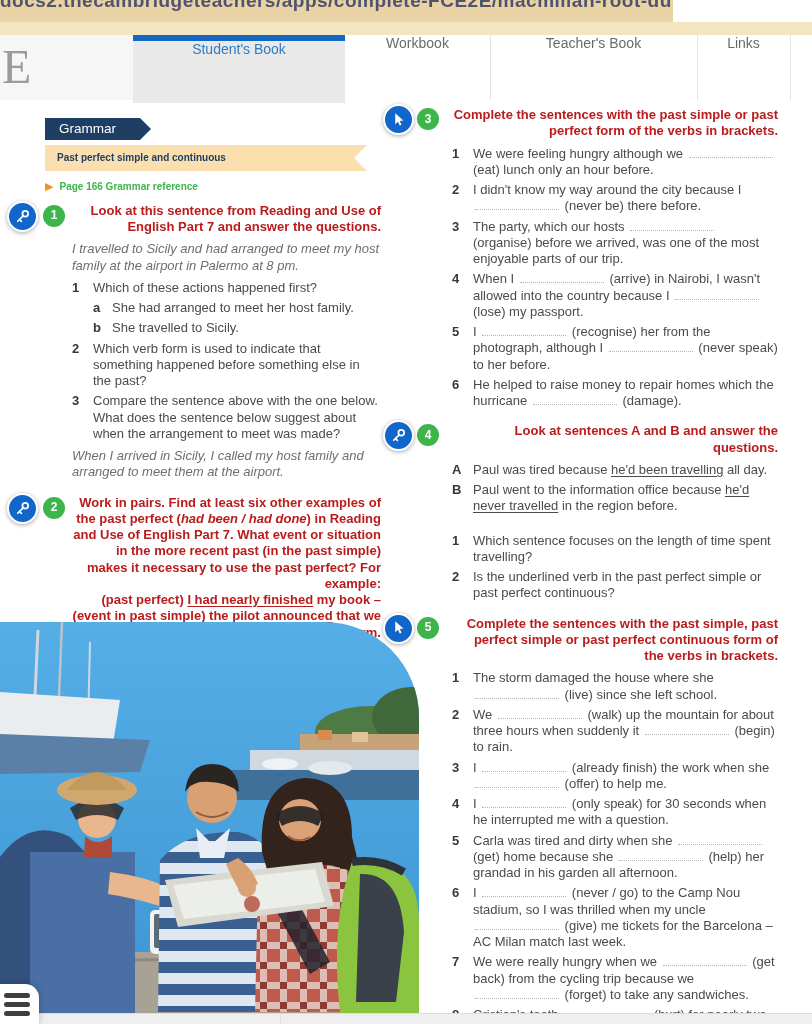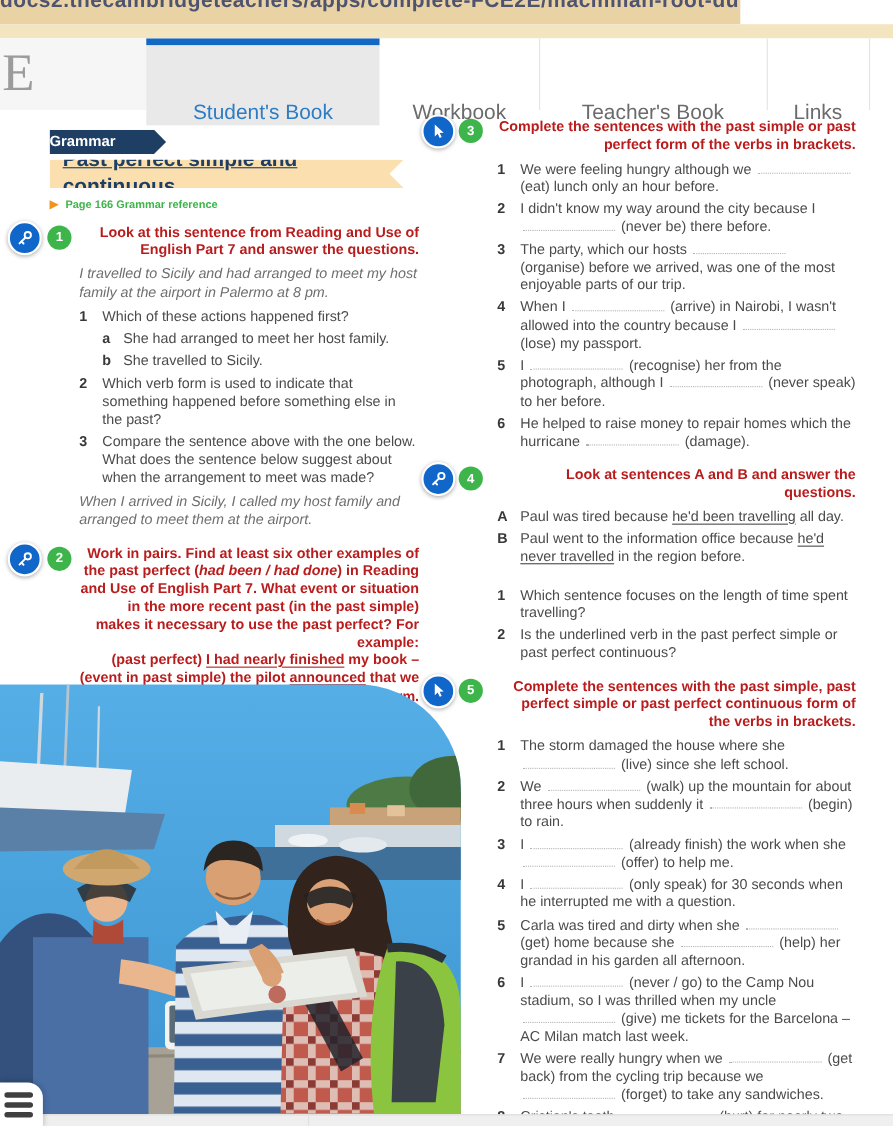--- a/index.html
+++ b/index.html
@@ -9,36 +9,36 @@
 
   
   .bar1 { position:absolute; left:0; top:0; width:673px; height:22px; background:#e9d2a4; overflow:hidden; }
   .bar1 .urltext { font-size:19px; font-weight:bold; color:#4e5370; white-space:nowrap; margin-top:-10px; letter-spacing:.5px; }
   .bar2 { position:absolute; left:0; top:22px; width:812px; height:13px; background:#f4e5c1; }
 
   
   .tabbar { position:absolute; left:0; top:35px; width:812px; height:65px; background:#ffffff; }
   .logo-area { position:absolute; left:0; top:0; width:133px; height:65px; background:#f6f6f6; overflow:hidden; }
   .logo-e { position:absolute; left:2px; top:4px; font-family:"Liberation Serif", serif; font-size:48px; color:#9b9b9b; }
-  .tab { position:absolute; top:0; height:79px; display:flex; align-items:flex-end; justify-content:center;
-         font-size:19px; color:#6b6b6b; cursor:pointer; }
+  .tab { position:absolute; top:0; height:68px; display:flex; align-items:flex-start; justify-content:center;
+         font-size:14px; color:#6b6b6b; cursor:pointer; }
   .tab.active { background:#e9e9e9; border-top:6px solid #1268c3; color:#2e7cc4; }
   .tab-sep { position:absolute; top:0; width:1px; height:65px; background:#e3e3e3; }
 
   
   .col { position:absolute; font-size:13px; line-height:1.25; color:#4b4b4b; }
   #col-left  { left:45px; top:118px; width:336px; }
   #col-right { left:420px; top:107px; width:358px; }
 
-  .tag-banner { width:106px; height:22px; background:#1e3e63; color:#fff; font-weight:bold; font-size:13.5px;
-                display:flex; align-items:center; padding-left:0; margin-bottom:5px;
+  .tag-banner { width:106px; height:22px; background:#1e3e63; color:#fff; font-weight:normal; font-size:13.5px;
+                display:flex; align-items:center; padding-left:14px; margin-bottom:5px;
                 clip-path:polygon(0 0, calc(100% - 11px) 0, 100% 50%, calc(100% - 11px) 100%, 0 100%); }
-  .title-banner { width:322px; height:26px; background:#fbdfae; color:#1e3e63; font-weight:bold; font-size:19px;
+  .title-banner { width:322px; height:26px; background:#fbdfae; color:#1e3e63; font-weight:bold; font-size:10px;
                 display:flex; align-items:center; padding-left:12px; margin-bottom:9px;
-                clip-path:polygon(0 0, 100% 0, calc(100% - 13px) 50%, 100% 100%, 0 100%);text-decoration:underline; }
+                clip-path:polygon(0 0, 100% 0, calc(100% - 13px) 50%, 100% 100%, 0 100%); }
   .ref-line { display:flex; align-items:center; gap:6px; margin-bottom:9px; }
   .ref-arrow { color:#f0941f; font-size:11px; }
   .ref-text { color:#3db54b; font-weight:bold; font-size:10px; }
 
   .ex { position:relative; margin-bottom:14px; }
   #col-left .ex { padding-left:27px; }
   #col-right .ex { padding-left:32px; }
   .blue-circle { position:absolute; width:31px; height:31px; border-radius:50%; background:#1166c9;
                  border:2px solid #fff; box-shadow:0 1px 4px rgba(0,0,0,.35);
                  display:flex; align-items:center; justify-content:center; cursor:pointer; z-index:5; }

